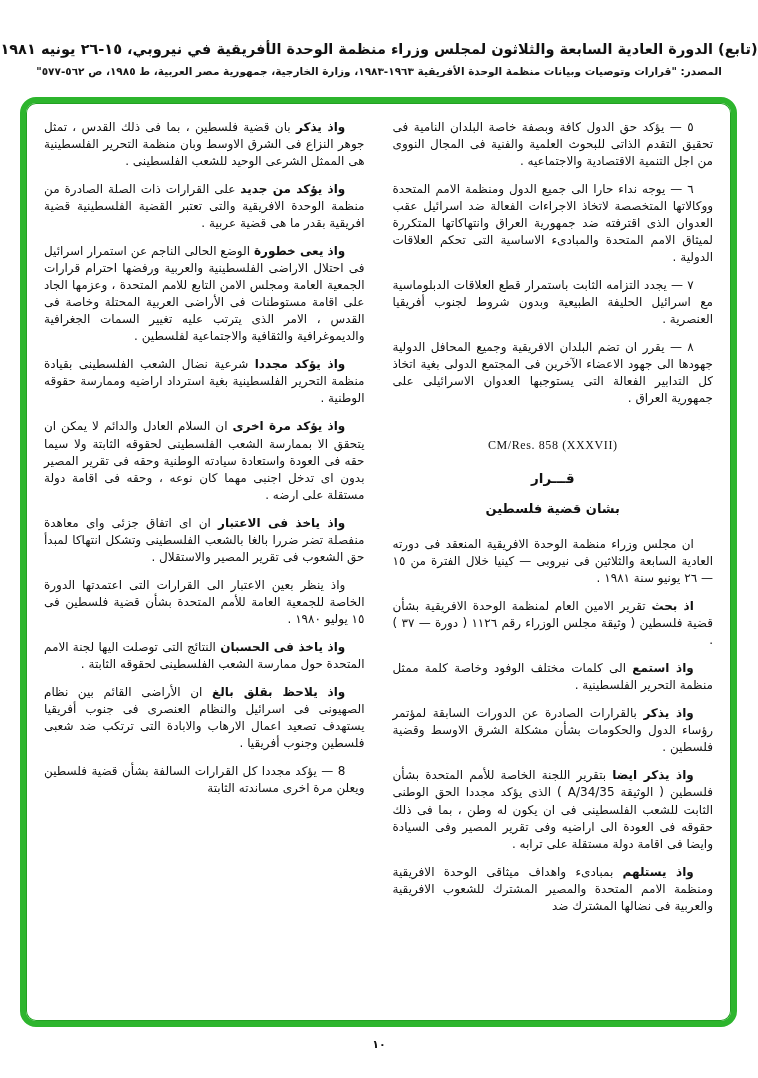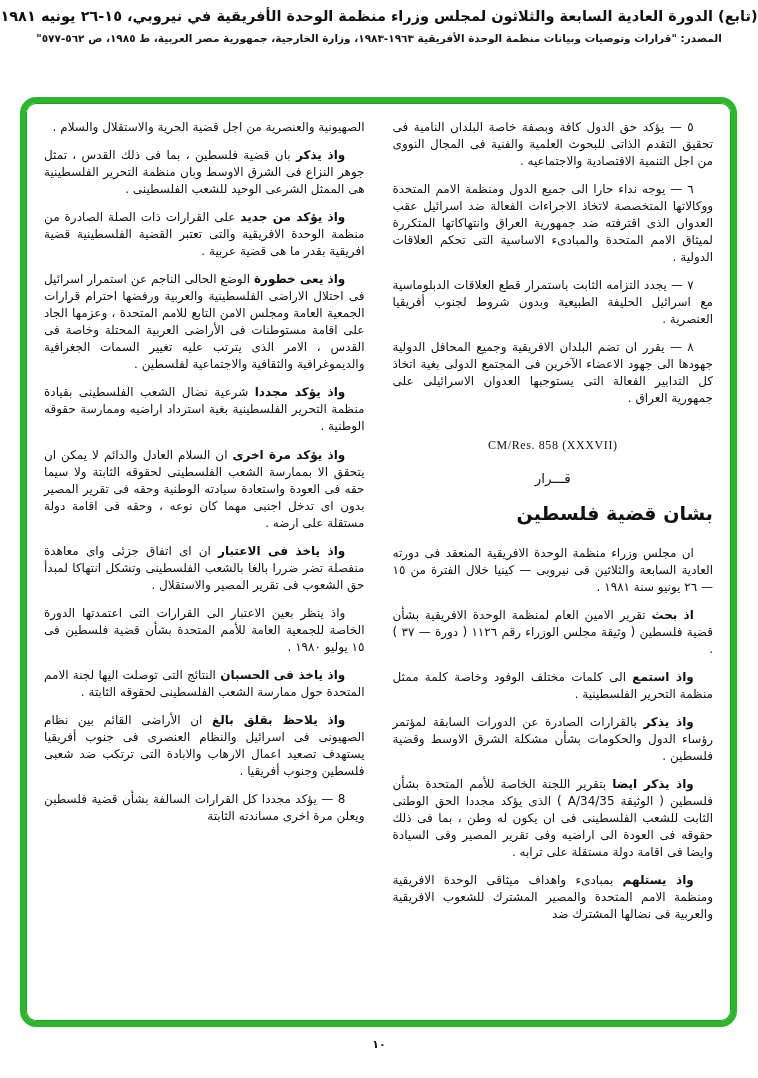--- a/index.html
+++ b/index.html
@@ -4,21 +4,21 @@
 <style>
   html, body { margin:0; padding:0; }
   body {
     width:758px; height:1078px;
     background:#ffffff;
     font-family:"DejaVu Sans", sans-serif;
     color:#111111;
     position:relative;
     overflow:hidden;
   }
-  .page-header { direction:rtl; text-align:center; padding-top:8px; }
+  .page-header { direction:rtl; text-align:center; padding-top:41px; }
   .header-line1 { font-size:14.5px; font-weight:bold; letter-spacing:0.2px; }
   .header-line2 { font-size:10.5px; font-weight:bold; margin-top:8px; color:#161616; }
 
   .content-frame {
     position:absolute; left:20px; top:97px;
     width:717px; height:930px;
     box-sizing:border-box;
     border:6px solid #2db52d;
     border-radius:16px;
     background:#ffffff;
@@ -38,26 +38,26 @@
   .column p.no-indent { text-indent:0; }
   .lead { font-weight:bold; }
 
   .cm-ref {
     direction:ltr; text-align:center;
     font-family:"Liberation Serif", serif;
     font-size:12px; letter-spacing:0.6px;
     margin:30px 0 10px 0;
   }
   .decision-heading {
-    text-align:center; font-weight:normal;
+    text-align:center; font-weight:bold;
     font-size:13.5px; margin:14px 0 12px 0;
   }
   .decision-subheading {
-    text-align:right; font-weight:bold;
-    font-size:19px; margin:0 0 18px 0;
+    text-align:center; font-weight:bold;
+    font-size:13px; margin:0 0 18px 0;
   }
   .page-number {
     position:absolute; top:1038px; left:0;
     width:100%; text-align:center;
     font-size:11px; font-weight:bold;
   }
 </style>
 </head>
 <body>
 
@@ -81,21 +81,20 @@
 
       <p><b class="lead"></b><span>ان مجلس وزراء منظمة الوحدة الافريقية المنعقد فى دورته العادية السابعة والثلاثين فى نيروبى — كينيا خلال الفترة من ١٥ — ٢٦ يونيو سنة ١٩٨١ .</span></p>
       <p><b class="lead">اذ بحث</b><span> تقرير الامين العام لمنظمة الوحدة الافريقية بشأن قضية فلسطين ( وثيقة مجلس الوزراء رقم ١١٢٦ ( دورة — ٣٧ ) .</span></p>
       <p><b class="lead">واذ استمع</b><span> الى كلمات مختلف الوفود وخاصة كلمة ممثل منظمة التحرير الفلسطينية .</span></p>
       <p><b class="lead">واذ يذكر</b><span> بالقرارات الصادرة عن الدورات السابقة لمؤتمر رؤساء الدول والحكومات بشأن مشكلة الشرق الاوسط وقضية فلسطين .</span></p>
       <p><b class="lead">واذ يذكر ايضا</b><span> بتقرير اللجنة الخاصة للأمم المتحدة بشأن فلسطين ( الوثيقة A/34/35 ) الذى يؤكد مجددا الحق الوطنى الثابت للشعب الفلسطينى فى ان يكون له وطن ، بما فى ذلك حقوقه فى العودة الى اراضيه وفى تقرير المصير وفى السيادة وايضا فى اقامة دولة مستقلة على ترابه .</span></p>
       <p><b class="lead">واذ يستلهم</b><span> بمبادىء واهداف ميثاقى الوحدة الافريقية ومنظمة الامم المتحدة والمصير المشترك للشعوب الافريقية والعربية فى نضالها المشترك ضد</span></p>
     </section>
 
     <section class="column">
-      <p class="no-indent"><b class="lead"></b><span>الصهيونية والعنصرية من اجل قضية الحرية والاستقلال والسلام .</span></p>
       <p><b class="lead">واذ يذكر</b><span> بان قضية فلسطين ، بما فى ذلك القدس ، تمثل جوهر النزاع فى الشرق الاوسط وبان منظمة التحرير الفلسطينية هى الممثل الشرعى الوحيد للشعب الفلسطينى .</span></p>
       <p><b class="lead">واذ يؤكد من جديد</b><span> على القرارات ذات الصلة الصادرة من منظمة الوحدة الافريقية والتى تعتبر القضية الفلسطينية قضية افريقية بقدر ما هى قضية عربية .</span></p>
       <p><b class="lead">واذ يعى خطورة</b><span> الوضع الحالى الناجم عن استمرار اسرائيل فى احتلال الاراضى الفلسطينية والعربية ورفضها احترام قرارات الجمعية العامة ومجلس الامن التابع للامم المتحدة ، وعزمها الجاد على اقامة مستوطنات فى الأراضى العربية المحتلة وخاصة فى القدس ، الامر الذى يترتب عليه تغيير السمات الجغرافية والديموغرافية والثقافية والاجتماعية لفلسطين .</span></p>
       <p><b class="lead">واذ يؤكد مجددا</b><span> شرعية نضال الشعب الفلسطينى بقيادة منظمة التحرير الفلسطينية بغية استرداد اراضيه وممارسة حقوقه الوطنية .</span></p>
       <p><b class="lead">واذ يؤكد مرة اخرى</b><span> ان السلام العادل والدائم لا يمكن ان يتحقق الا بممارسة الشعب الفلسطينى لحقوقه الثابتة ولا سيما حقه فى العودة واستعادة سيادته الوطنية وحقه فى تقرير المصير بدون اى تدخل اجنبى مهما كان نوعه ، وحقه فى اقامة دولة مستقلة على ارضه .</span></p>
       <p><b class="lead">واذ ياخذ فى الاعتبار</b><span> ان اى اتفاق جزئى واى معاهدة منفصلة تضر ضررا بالغا بالشعب الفلسطينى وتشكل انتهاكا لمبدأ حق الشعوب فى تقرير المصير والاستقلال .</span></p>
       <p><b class="lead"></b><span>واذ ينظر بعين الاعتبار الى القرارات التى اعتمدتها الدورة الخاصة للجمعية العامة للأمم المتحدة بشأن قضية فلسطين فى ١٥ يوليو ١٩٨٠ .</span></p>
       <p><b class="lead">واذ ياخذ فى الحسبان</b><span> النتائج التى توصلت اليها لجنة الامم المتحدة حول ممارسة الشعب الفلسطينى لحقوقه الثابتة .</span></p>
       <p><b class="lead">واذ يلاحظ بقلق بالغ</b><span> ان الأراضى القائم بين نظام الصهيونى فى اسرائيل والنظام العنصرى فى جنوب أفريقيا يستهدف تصعيد اعمال الارهاب والابادة التى ترتكب ضد شعبى فلسطين وجنوب أفريقيا .</span></p>
       <p><b class="lead"></b><span>8 — يؤكد مجددا كل القرارات السالفة بشأن قضية فلسطين ويعلن مرة اخرى مساندته الثابتة</span></p>

